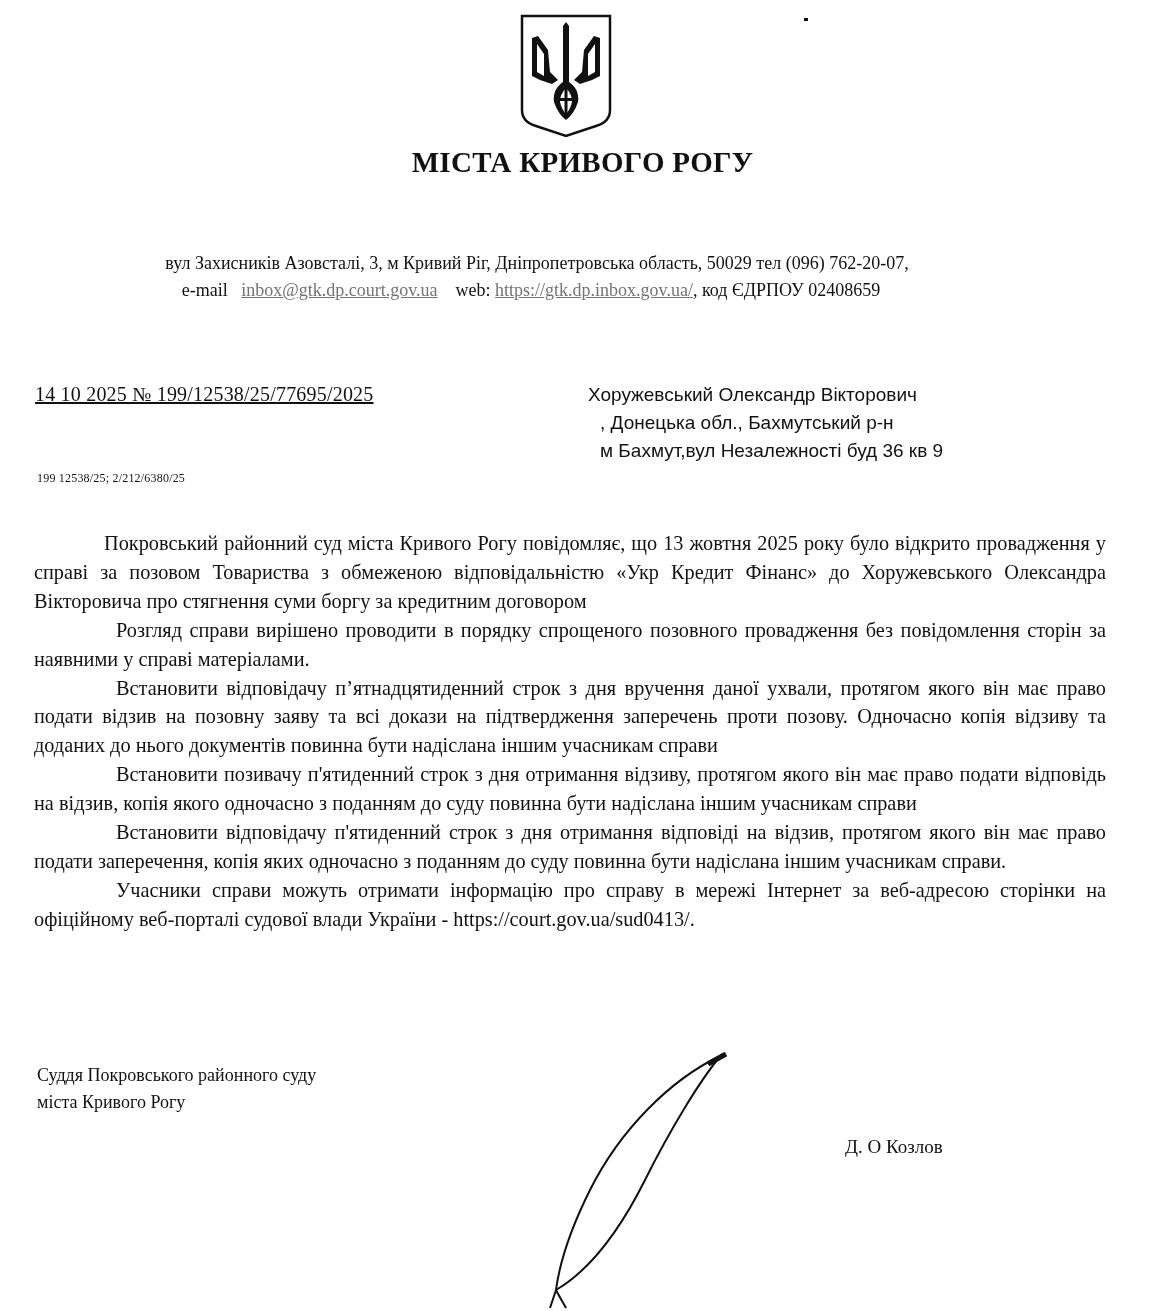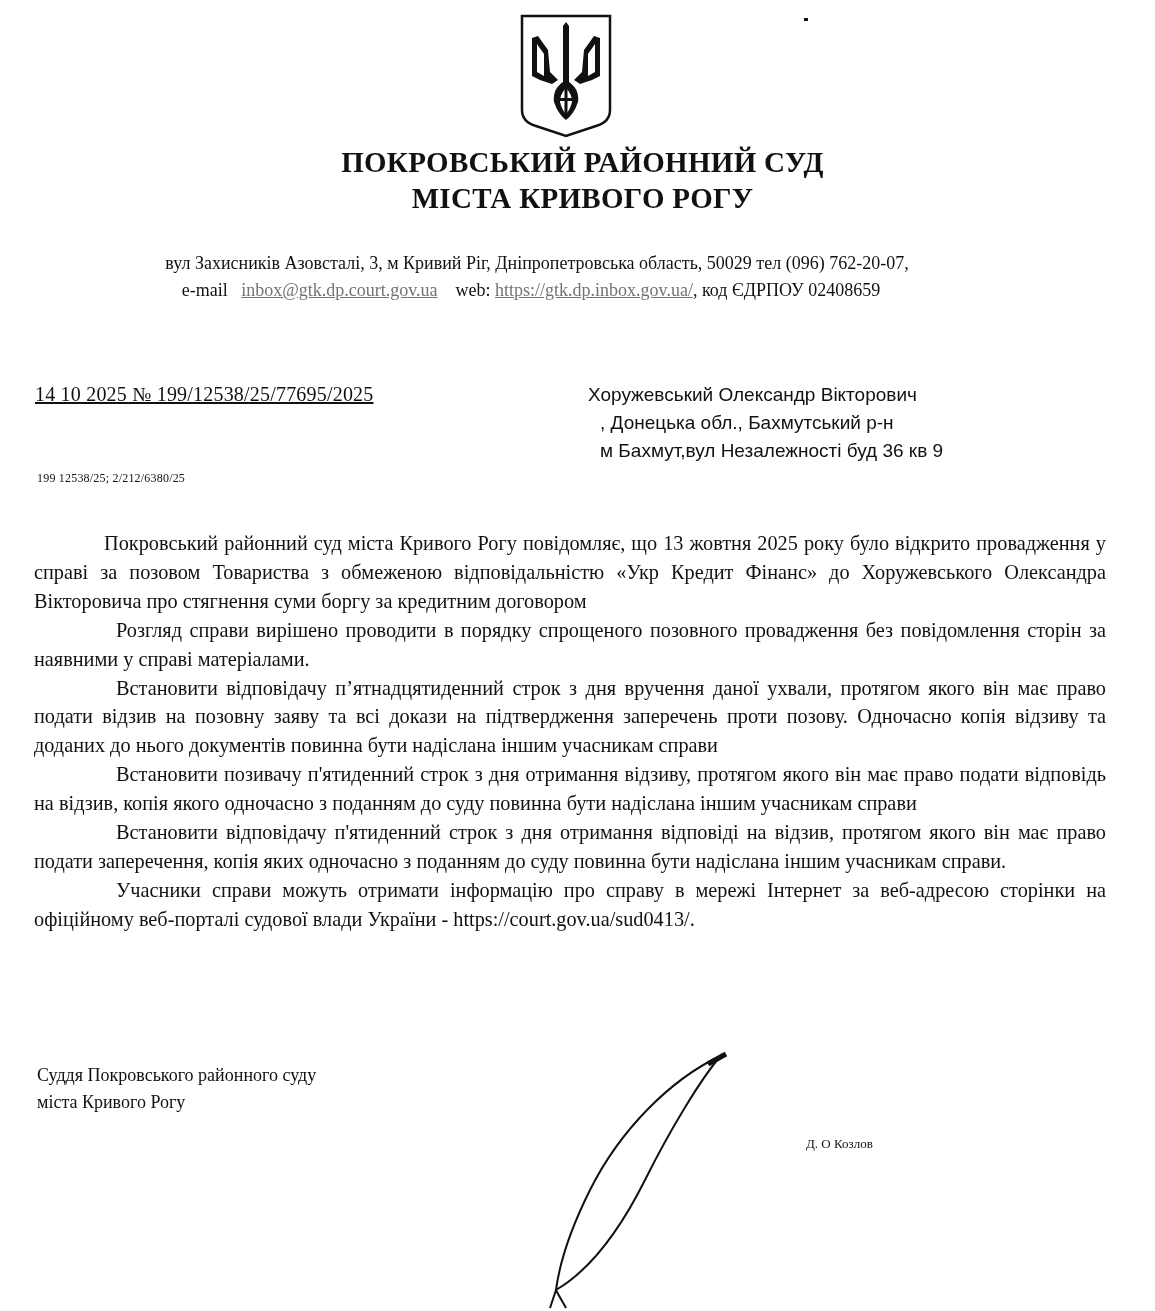--- a/index.html
+++ b/index.html
@@ -78,22 +78,22 @@
       text-indent: 82px;
     }
     .body-text p.first { text-indent: 70px; }
 
     .judge-title {
       left: 37px; top: 1062px;
       font-size: 18px;
       line-height: 27px;
     }
     .judge-name {
-      left: 806px; top: 1136px;
-      font-size: 13px;
+      left: 845px; top: 1136px;
+      font-size: 19px;
     }
     .signature {
       left: 470px; top: 1050px; width: 280px; height: 261px;
     }
   </style>
 </head>
 <body>
 
 <svg class="abs coat" viewBox="0 0 96 128">
   <path d="M4 6 H92 V100 Q92 112 78 116 L48 126 L18 116 Q4 112 4 100 Z" fill="#fff" stroke="#111" stroke-width="2.5"></path>
@@ -106,21 +106,20 @@
     <path d="M82 28 L76 26 L66 40 L64 62 L56 70 L62 74 L74 70 L82 66 Z M77 34 L77 62 L70 66 L70 44 Z" fill-rule="evenodd"></path>
 
     <path d="M48 70 Q34 78 36 92 Q40 104 48 110 Q56 104 60 92 Q62 78 48 70 Z M48 78 Q42 84 42 92 Q44 100 48 104 Q52 100 54 92 Q54 84 48 78 Z" fill-rule="evenodd"></path>
     <rect x="36" y="88" width="24" height="3"></rect>
     <rect x="46.5" y="74" width="3" height="34"></rect>
   </g>
 </svg>
 <div class="abs speck"></div>
 
 <div class="abs court-title">
-  <div>ПОКРОВСЬКИЙ РАЙОННИЙ СУД</div>
   <div>МІСТА КРИВОГО РОГУ</div>
 </div>
 
 <div class="abs contacts">
   <div class="line1">вул  Захисників Азовсталі, 3, м  Кривий Ріг,  Дніпропетровська область, 50029 тел  (096) 762-20-07,</div>
   <div class="line2">
     <span>e-mail</span>&nbsp;&nbsp;
     <a>inbox@gtk.dp.court.gov.ua</a>&nbsp;&nbsp;&nbsp;
     <span>web:</span>
     <a>https://gtk.dp.inbox.gov.ua/</a><span>, код ЄДРПОУ 02408659</span>

